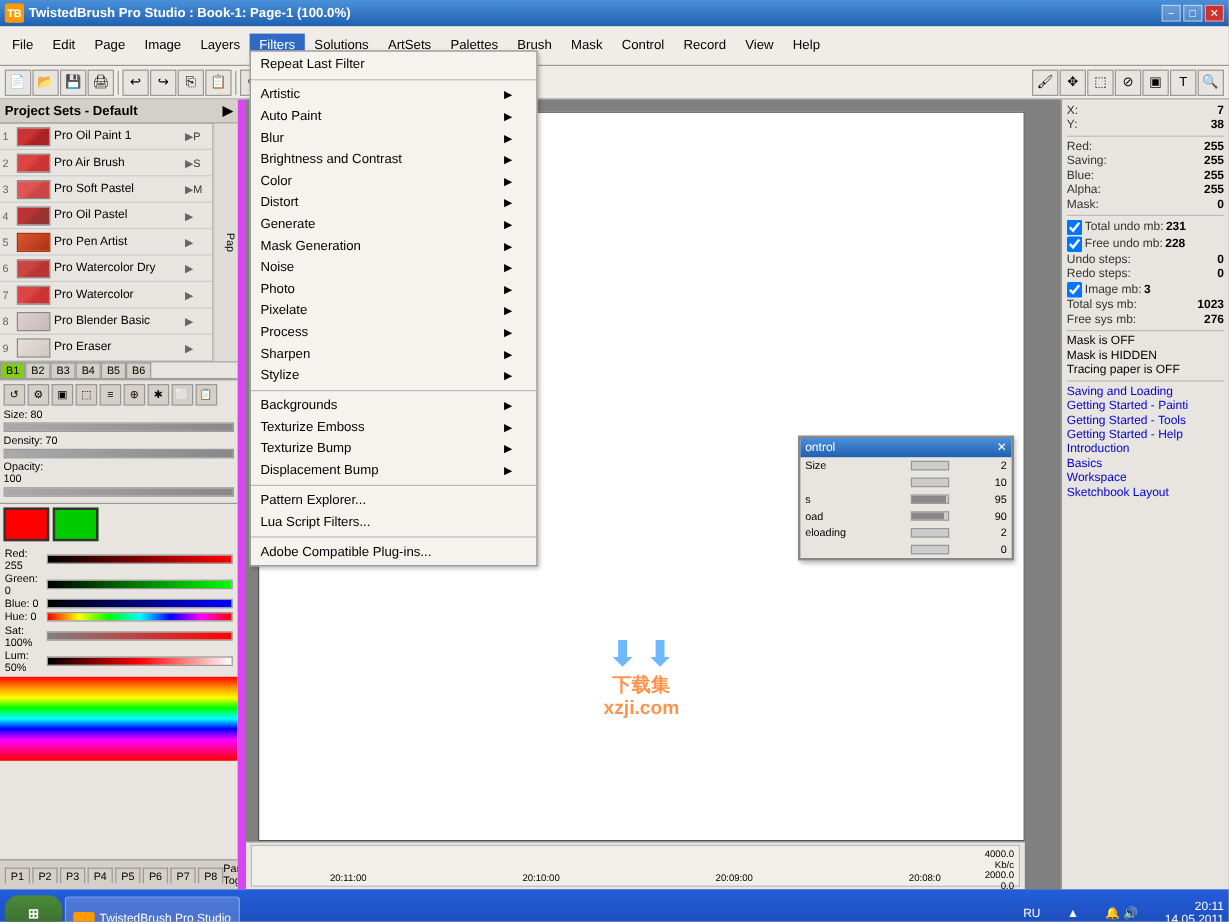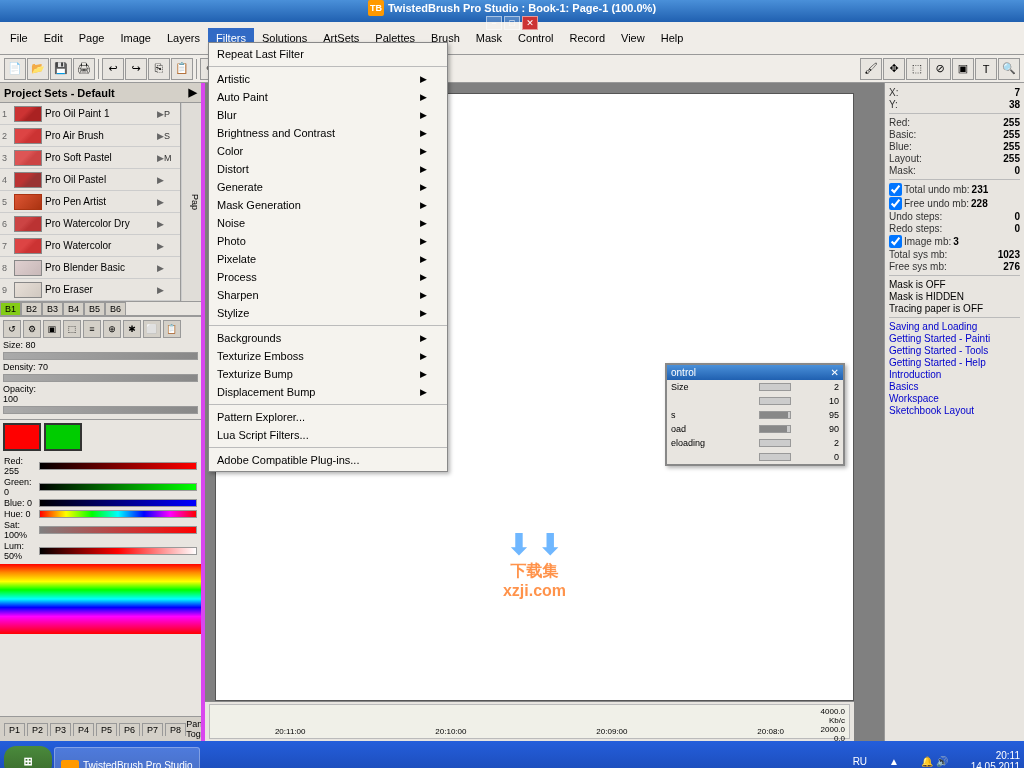--- a/index.html
+++ b/index.html
@@ -8,21 +8,20 @@
     
     .title-bar {
       background: linear-gradient(to bottom, #4a90d9, #2060b0);
       color: white;
       height: 22px;
       display: flex;
       align-items: center;
       justify-content: space-between;
       padding: 0 4px;
       user-select: none;
-      flex-direction: column;
     }
     .title-bar-left { display: flex; align-items: center; gap: 4px; }
     .title-bar-icon { width: 16px; height: 16px; background: #ff9900; border-radius: 2px; font-size: 9px; display: flex; align-items: center; justify-content: center; color: white; font-weight: bold; }
     .title-bar-text { font-size: 11px; font-weight: bold; }
     .title-bar-buttons { display: flex; gap: 2px; }
     .title-btn { width: 16px; height: 14px; border: 1px solid rgba(255,255,255,0.5); background: rgba(255,255,255,0.2); color: white; font-size: 9px; display: flex; align-items: center; justify-content: center; cursor: pointer; }
     .title-btn.close { background: #cc3333; }
 
     
     .menu-bar {
@@ -66,21 +65,21 @@
     
     .main-layout {
       display: flex;
       height: calc(768px - 22px - 20px - 28px - 40px);
     }
 
     
     .left-panel {
       width: 205px;
       background: #e8e5e0;
-      border-right: 4px solid #d946ef;
+      border-right: 7px solid #d946ef;
       display: flex;
       flex-direction: column;
       overflow: hidden;
     }
     .panel-header {
       background: #d4d0c8;
       border-bottom: 1px solid #999;
       padding: 2px 4px;
       font-size: 11px;
       font-weight: bold;
@@ -576,29 +575,29 @@
     <div class="info-row">
       <span class="info-label">Y:</span>
       <span class="info-value">38</span>
     </div>
     <div class="info-separator"></div>
     <div class="info-row">
       <span class="info-label">Red:</span>
       <span class="info-value">255</span>
     </div>
     <div class="info-row">
-      <span class="info-label">Basic:</span>
+      <span class="info-label">Saving:</span>
       <span class="info-value">255</span>
     </div>
     <div class="info-row">
       <span class="info-label">Blue:</span>
       <span class="info-value">255</span>
     </div>
     <div class="info-row">
-      <span class="info-label">Layout:</span>
+      <span class="info-label">Alpha:</span>
       <span class="info-value">255</span>
     </div>
     <div class="info-row">
       <span class="info-label">Mask:</span>
       <span class="info-value">0</span>
     </div>
     <div class="info-separator"></div>
     <div class="checkbox-row">
       <input type="checkbox" checked="" style="">
       <span class="info-label">Total undo mb:</span>

